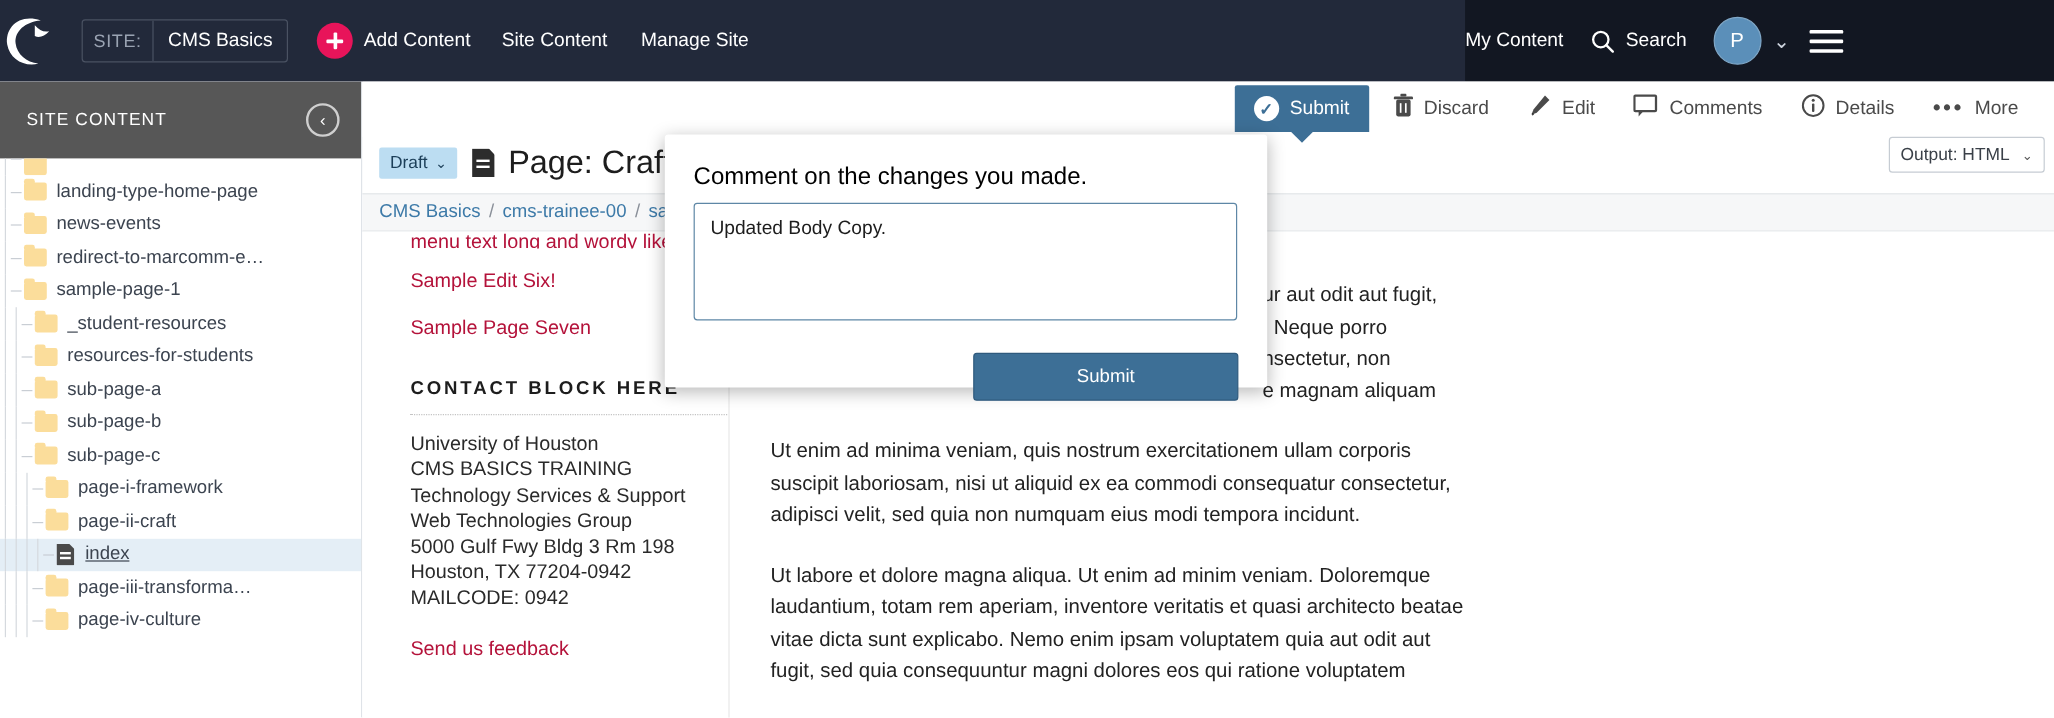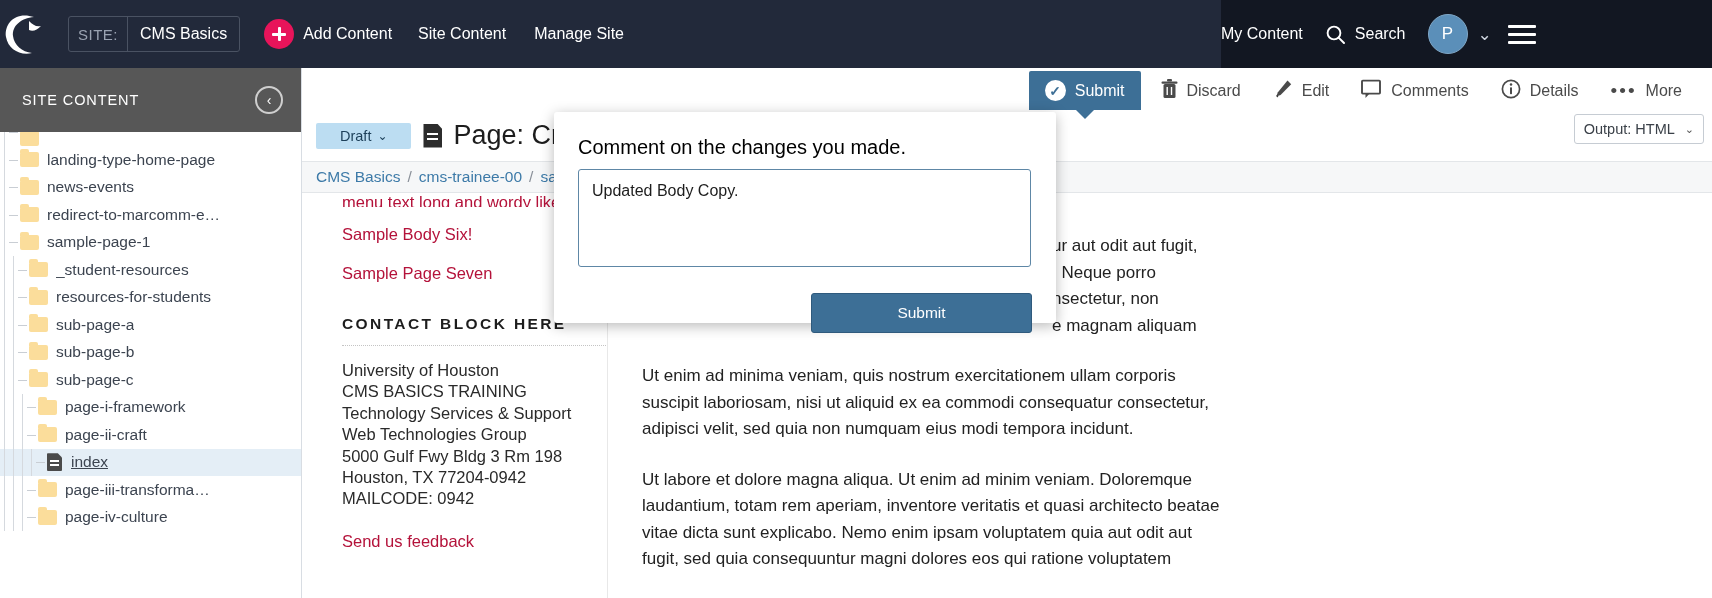--- a/index.html
+++ b/index.html
@@ -153,21 +153,21 @@
   .check-circle {
     width: 21px; height: 21px; border-radius: 50%; background: #ffffff;
     color: #3d6f96; font-size: 14px; display: flex; align-items: center;
     justify-content: center; flex: 0 0 auto; font-weight: bold;
   }
   .dots { letter-spacing: 2px; font-size: 19px; line-height: 10px; }
 
   .title-row { display: flex; align-items: center; padding: 6px 0 10px 14px; }
   .draft-pill {
     background: #bcddf2; color: #1c3f59; font-size: 14.5px;
-    padding: 5px 24px; border-radius: 2px; margin-right: 12px; cursor: pointer;
+    padding: 5px 9px; border-radius: 2px; margin-right: 12px; cursor: pointer;
     display: flex; align-items: center;
   }
   .draft-pill .cv { margin-left: 6px; font-size: 12px; }
   .page-doc-ico {
     width: 19px; height: 24px; background: #2c2c2c; position: relative;
     margin-right: 11px; flex: 0 0 auto;
     clip-path: polygon(0 0, 72% 0, 100% 24%, 100% 100%, 0 100%);
   }
   .page-doc-ico::after {
     content: ""; position: absolute; left: 4px; right: 4px; top: 9px; height: 2.5px;
@@ -483,21 +483,21 @@
         <span>cms-trainee-00</span>
         <span class="crumb-sep">/</span>
         <span>samp</span>
       </div>
 
     <div class="content-area">
       <div class="vrule"></div>
 
       <div class="col-left">
         <div class="sp-link cut">menu text long and wordy like Th</div>
-        <a class="sp-link">Sample Body Six!</a>
+        <a class="sp-link">Sample Edit Six!</a>
         <a class="sp-link">Sample Page Seven</a>
 
         <div class="contact-head">CONTACT BLOCK HERE</div>
         <div class="dotted-rule"></div>
         <div id="contact-lines">
             <div class="contact-line">University of Houston</div>
             <div class="contact-line">CMS BASICS TRAINING</div>
             <div class="contact-line">Technology Services &amp; Support</div>
             <div class="contact-line">Web Technologies Group</div>
             <div class="contact-line">5000 Gulf Fwy Bldg 3 Rm 198</div>

